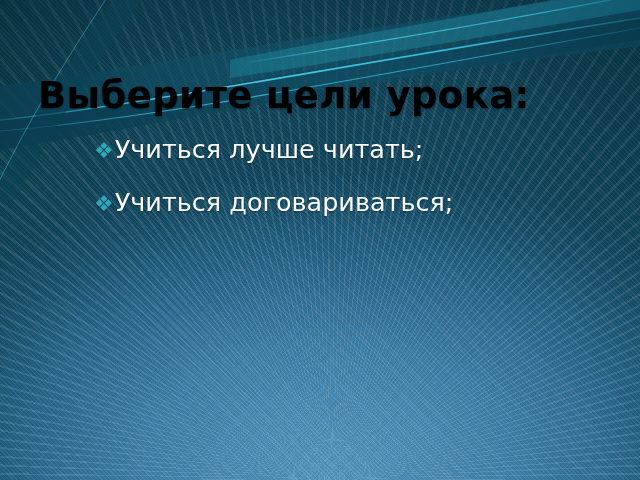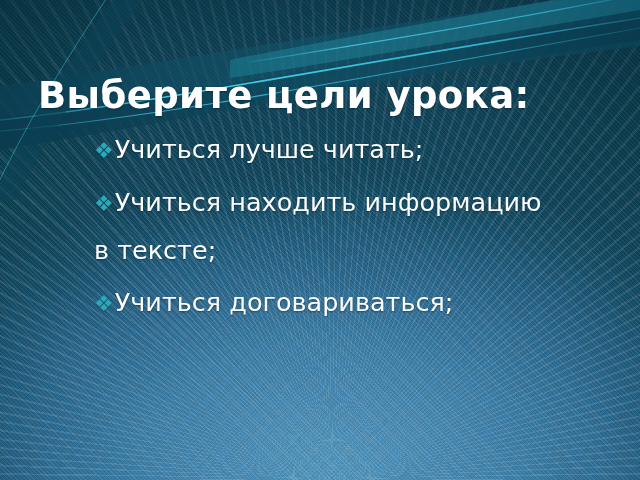--- a/index.html
+++ b/index.html
@@ -79,21 +79,21 @@
   .content {
     position: absolute;
     inset: 0;
   }
   .slide-title {
     position: absolute;
     left: 38px;
     top: 74px;
     font-size: 37px;
     font-weight: bold;
-    color: #ffffff;
+    color: #000000;
     letter-spacing: 0.4px;
     text-shadow: 0 1px 2px rgba(0,30,45,0.55);
     white-space: nowrap;
   }
   .bullet-list {
     position: absolute;
     left: 94px;
     top: 126px;
     width: 470px;
   }
@@ -169,23 +169,20 @@
   <div class="content">
 
     <div class="slide-title">Выберите цели урока:</div>
 
     <div class="bullet-list">
 
       <div class="bullet-item">
         <span class="bullet-mark">❖</span><span class="bullet-text">Учиться лучше читать;</span>
       </div>
 
-      <div class="bullet-item">
-        <span class="bullet-mark">❖</span><span class="bullet-text">Учиться находить информацию в тексте;</span>
-      </div>
 
 
       <div class="bullet-item">
         <span class="bullet-mark">❖</span><span class="bullet-text">Учиться договариваться;</span>
       </div>
 
 
     </div>
   </div>
 </div>

